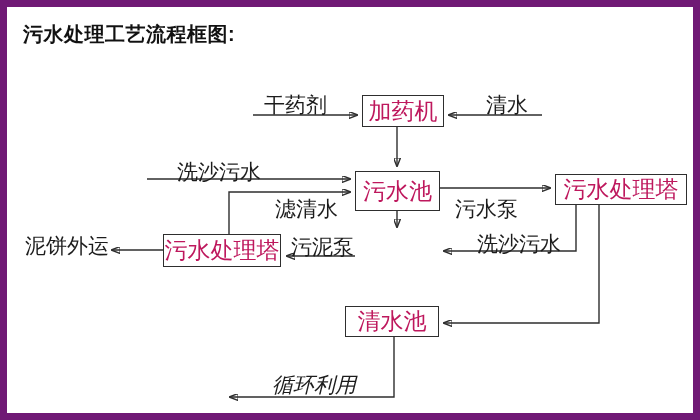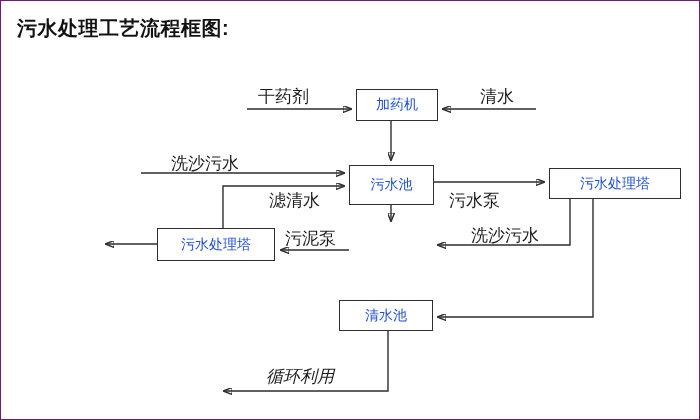--- a/index.html
+++ b/index.html
@@ -1,41 +1,41 @@
 <!DOCTYPE html>
 <html><head>
 <meta charset="utf-8">
 <style>
   html,body{margin:0;padding:0;background:#f5f5f5;}
   .page{
     position:relative;
     width:700px;height:420px;
     background:#ffffff;
-    border:1px solid #701a75;
+    border:7px solid #701a75;
     box-sizing:border-box;
     font-family:"Liberation Sans","DejaVu Sans",sans-serif;
     overflow:hidden;
   }
   .title{
     position:absolute;left:16px;top:14px;
     font-size:20px;font-weight:bold;color:#111;
     letter-spacing:0.5px;
   }
   .node{
     position:absolute;
     border:1.6px solid #2e2e2e;
     background:#fff;
     display:flex;align-items:center;justify-content:center;
-    font-size:14px;color:#1d4ed8;
+    font-size:23px;color:#be185d;
     box-sizing:border-box;
     white-space:nowrap;
   }
   .edge-label{
     position:absolute;
-    font-size:17px;color:#1c1c1c;
+    font-size:21px;color:#1c1c1c;
     white-space:nowrap;
     background:transparent;
   }
   svg.connectors{position:absolute;left:0;top:0;width:700px;height:420px;}
   svg.connectors path{fill:none;stroke:#2e2e2e;stroke-width:1.4;}
 </style>
 </head>
 <body>
 
 <div class="page">
@@ -80,16 +80,17 @@
   <div class="edge-label" style="left:170px;top:151px;">洗沙污水</div>
 
   <div class="edge-label" style="left:448px;top:148px;margin-top:40px;">污水泵</div>
 
   <div class="edge-label" style="left:268px;top:188px;">滤清水</div>
 
   <div class="edge-label" style="left:284px;top:226px;">污泥泵</div>
 
   <div class="edge-label" style="left:470px;top:223px;">洗沙污水</div>
 
+  <div class="edge-label" style="left:18px;top:225px;">泥饼外运</div>
 
   <div class="edge-label" style="left:265px;top:364px;font-style:italic;">循环利用</div>
 
 </div>
 
 </body></html>

